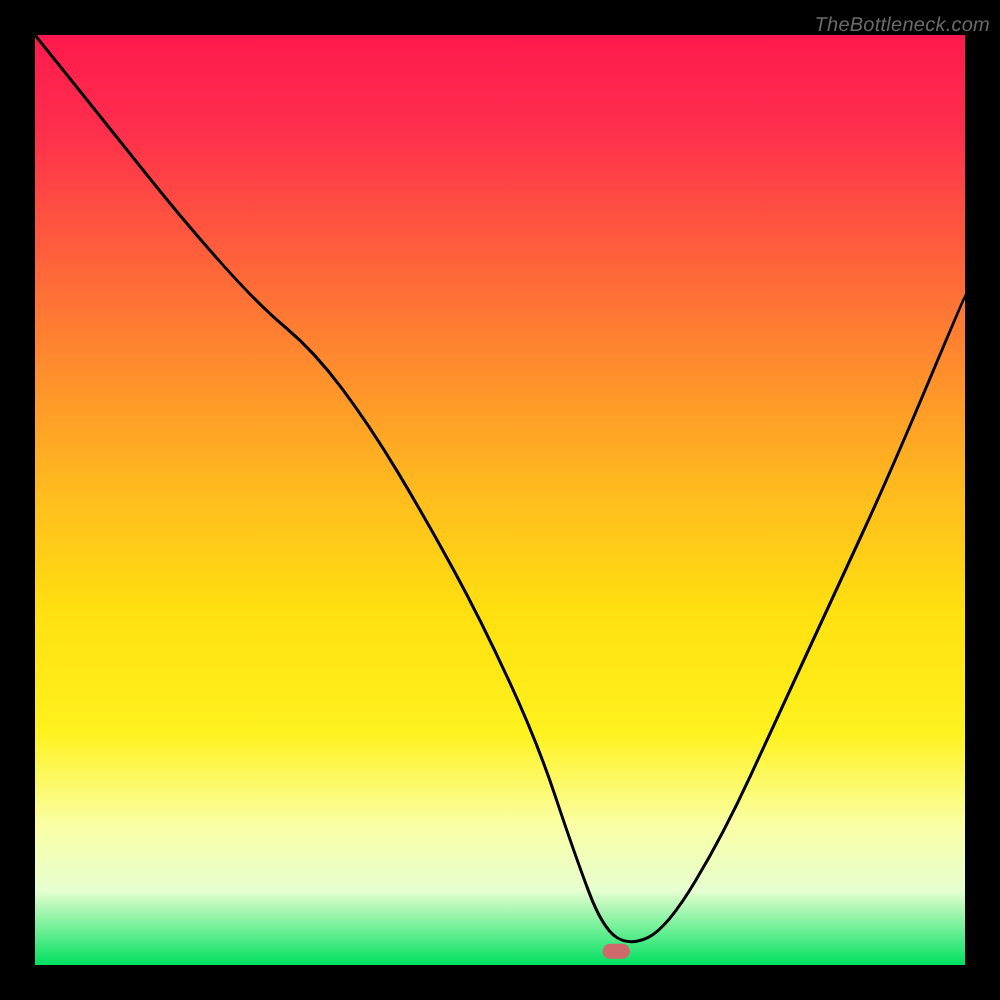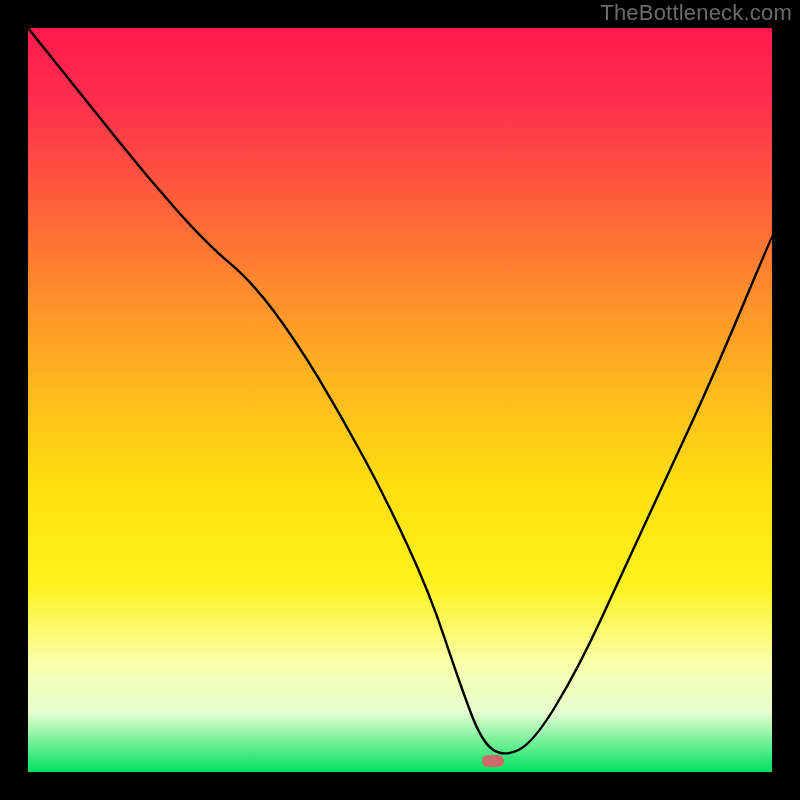--- a/index.html
+++ b/index.html
@@ -32,26 +32,27 @@
       #ffb81f 48%,
       #ffe010 62%,
       #fff21e 75%,
       #faffa6 85%,
       #e6ffd0 92%,
       #00e060 100%
     );
   }
   .attribution {
     position: absolute;
-    top: 0;
+    top: 12px;
     right: 8px;
     color: #6a6a6a;
     font-family: Arial, Helvetica, sans-serif;
-    font-size: 22px;
+    font-size: 16px;
     letter-spacing: 0.2px;
+    font-style: italic;
   }
   svg.curve {
     position: absolute;
     left: 28px;
     top: 28px;
     width: 744px;
     height: 744px;
     pointer-events: none;
   }
   .marker {

